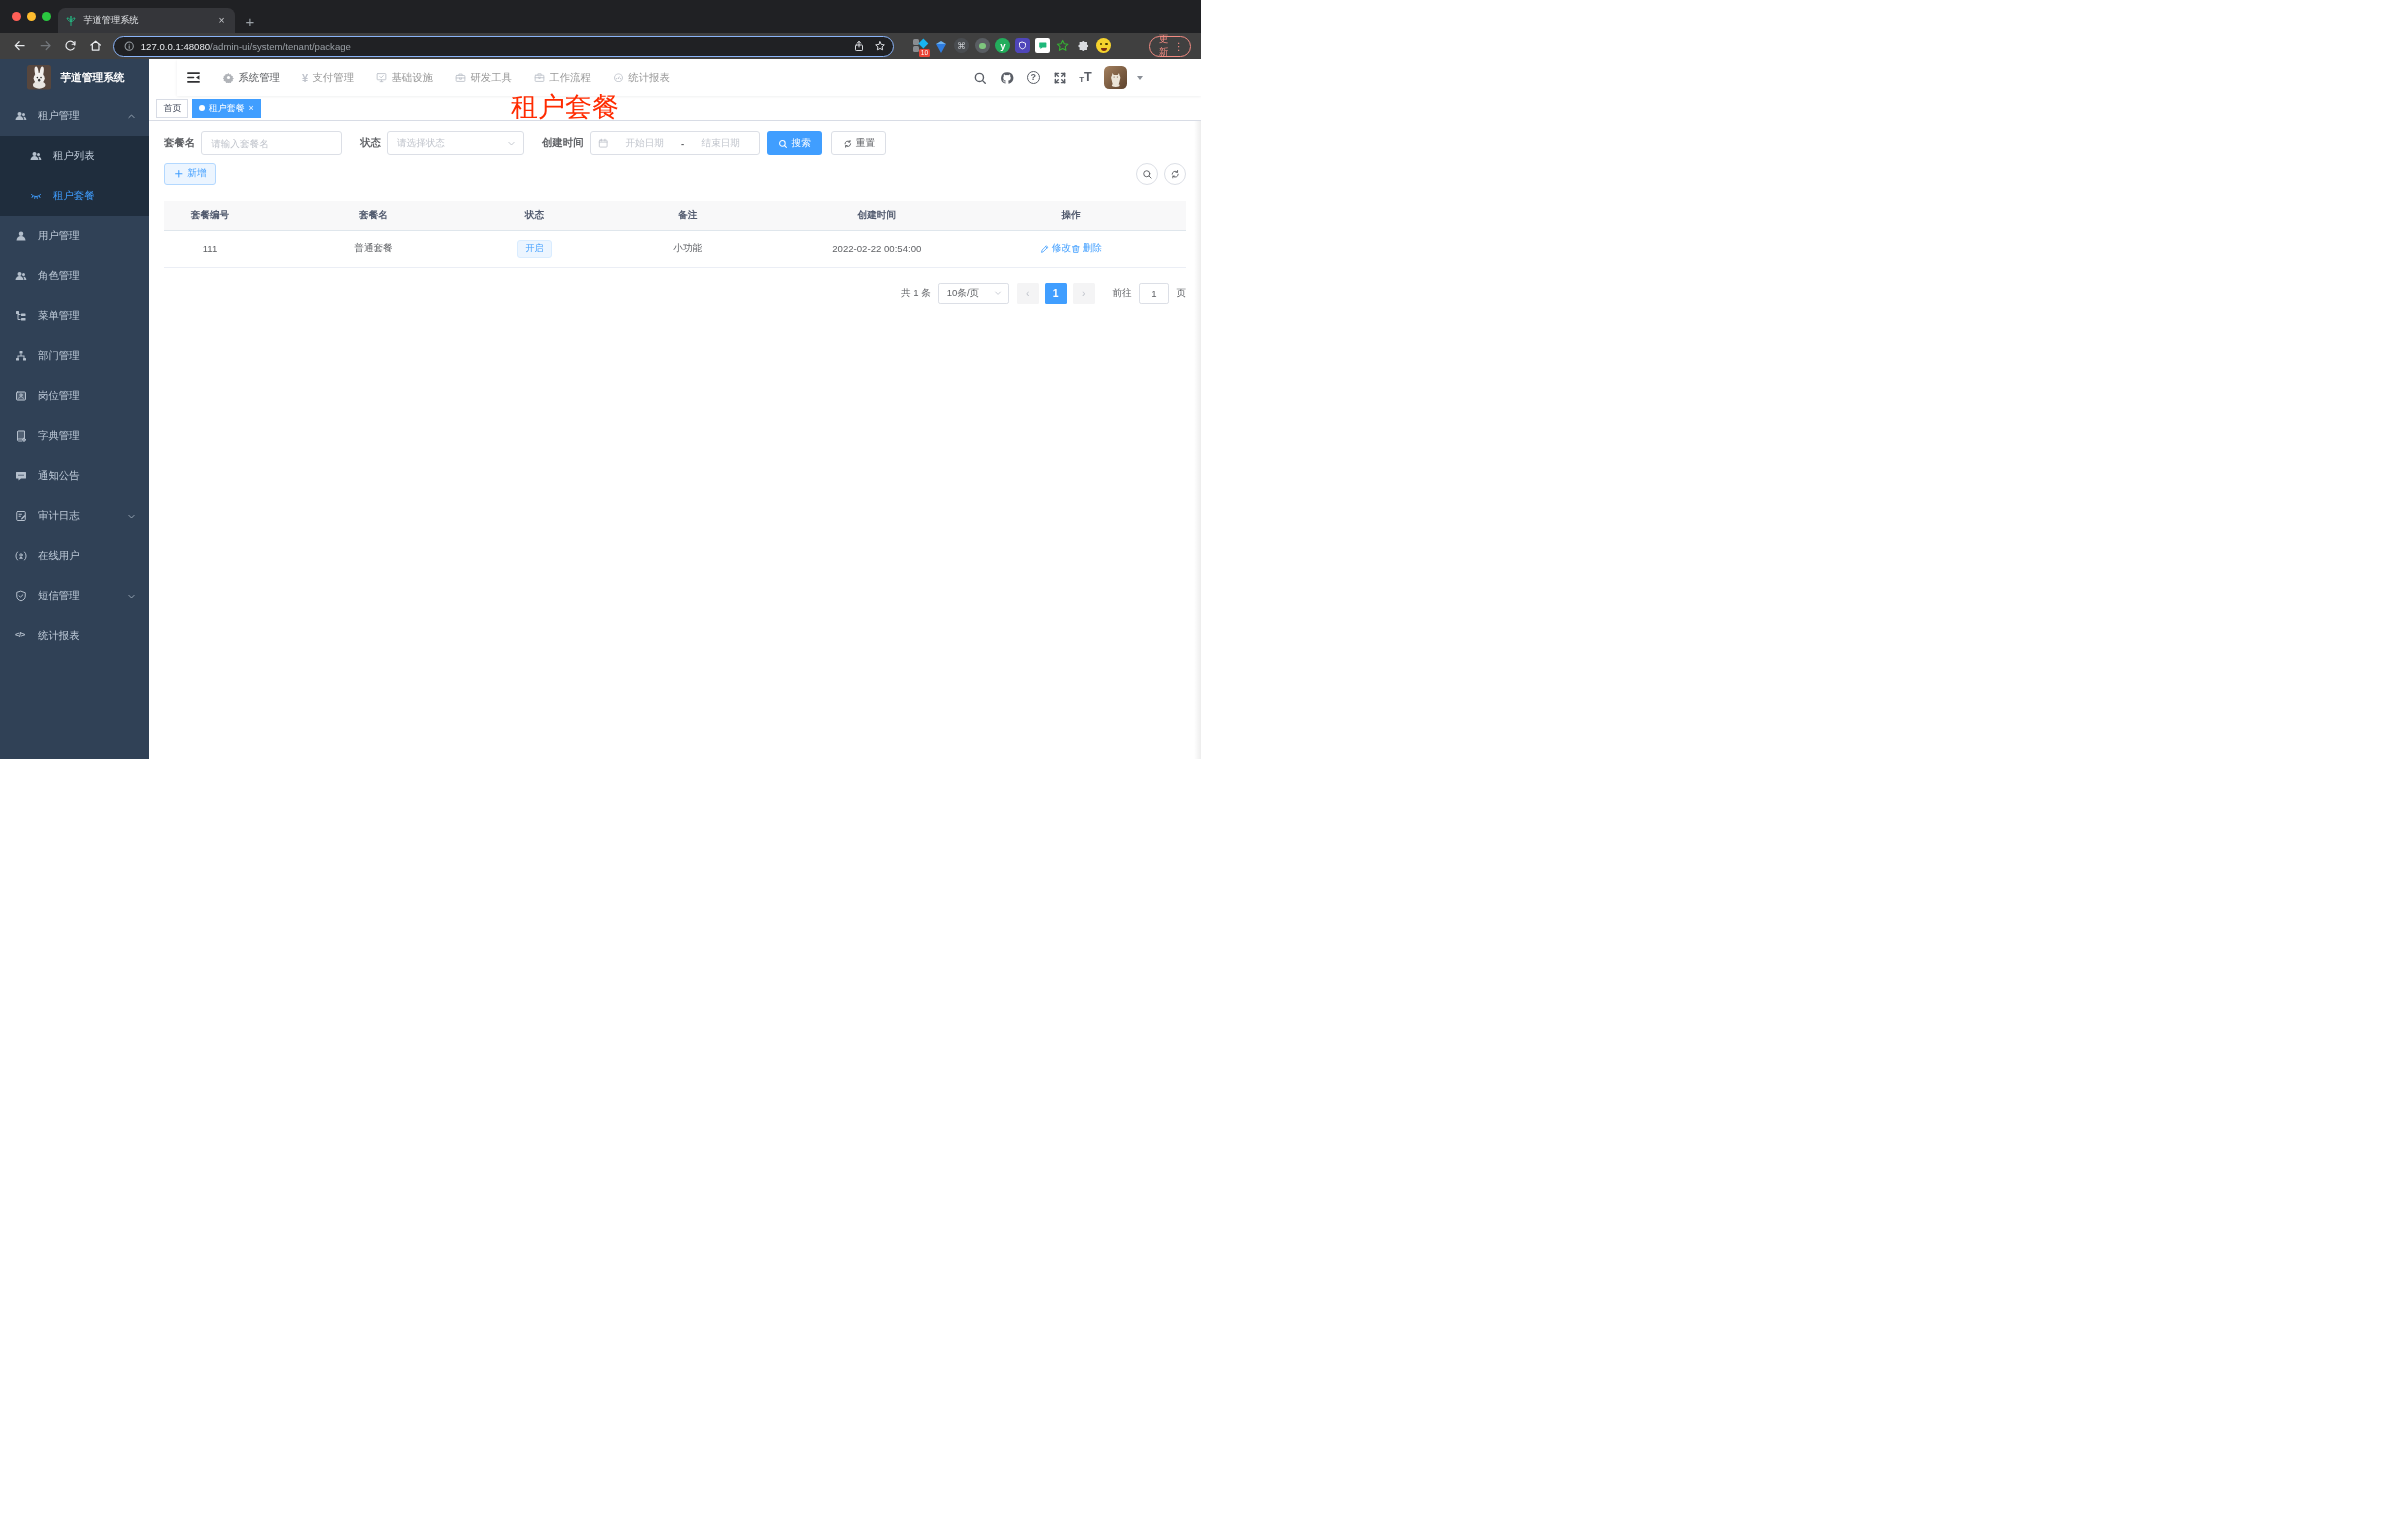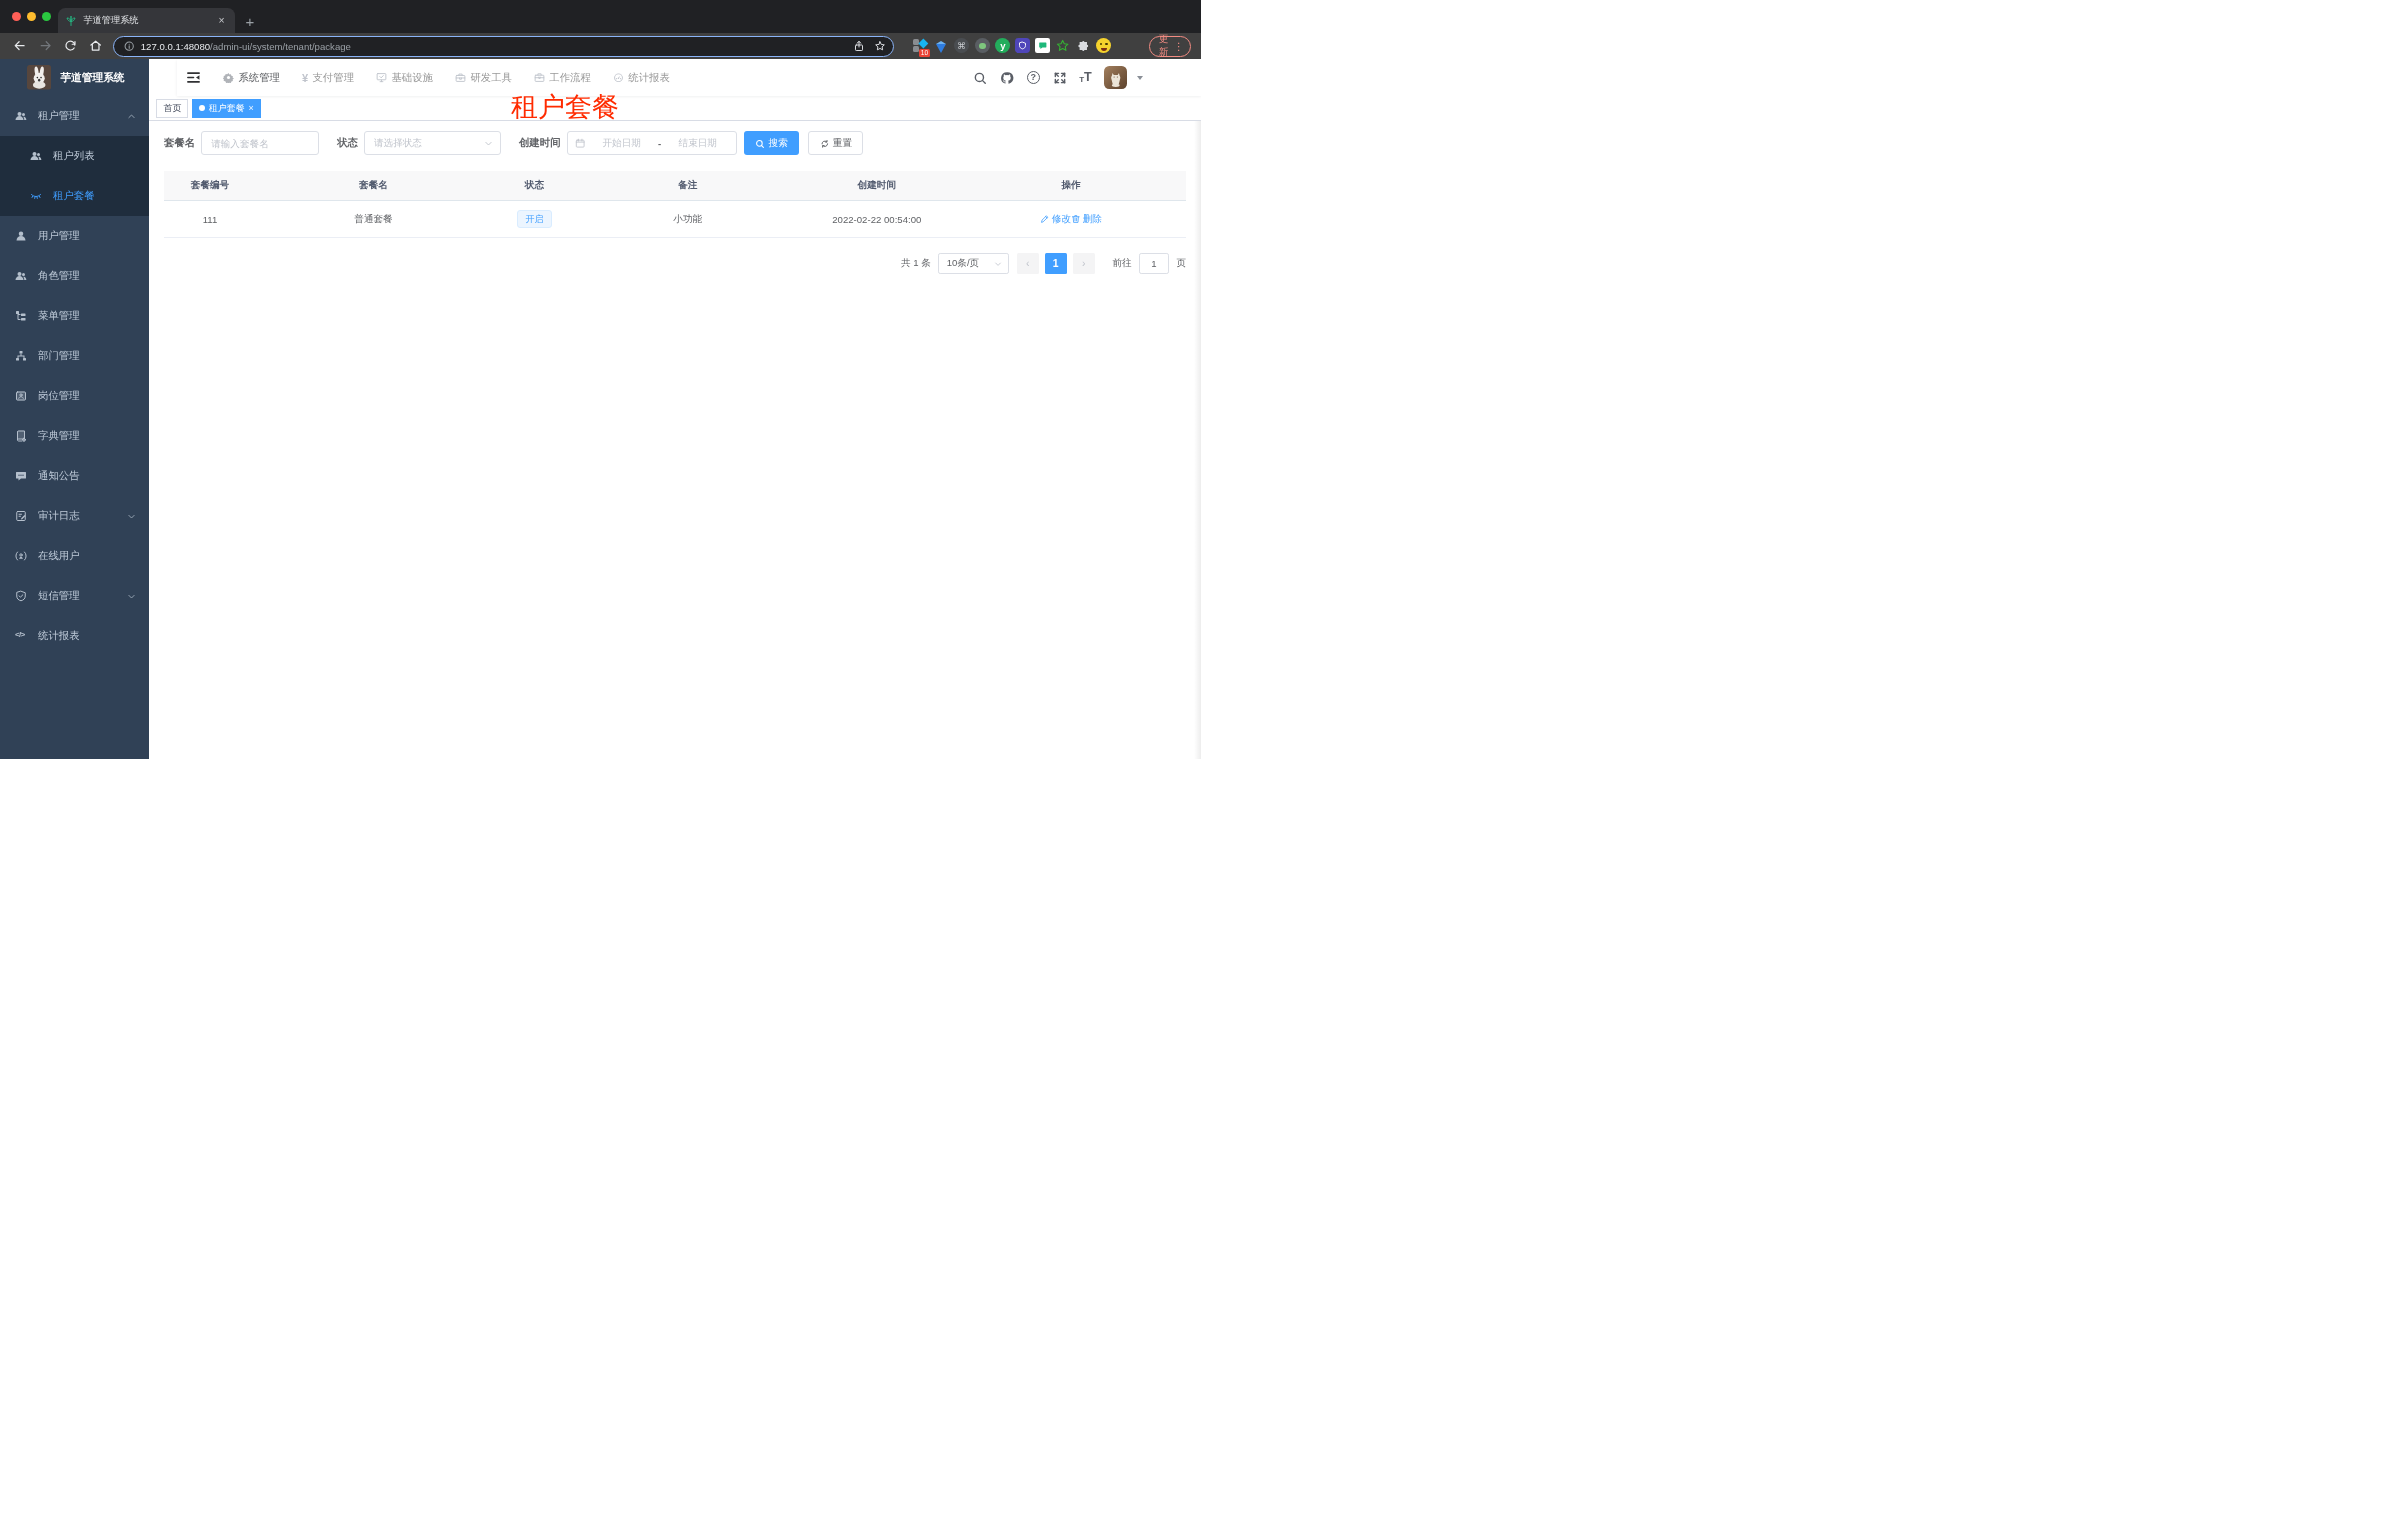--- a/index.html
+++ b/index.html
@@ -108,21 +108,21 @@
 
   .watermark { position:absolute; left:362px; top:34px; z-index:5; font-size:27px; color:#ff2b00;
     white-space:nowrap; line-height:1.05; }
 
   .content { flex:1; padding:10.4px 15px 0 15px; background:#fff; position:relative; }
 
   
   .filter { display:flex; align-items:center; }
   .flabel { font-size:10.4px; font-weight:bold; color:#606266; margin-right:6px; white-space:nowrap; }
   .gap24 { width:18px; flex:none; }
-  .inp { width:118px; height:24px; border:0.7px solid #dcdfe6; border-radius:3px; padding:0 9px; font-size:9.6px;
+  .inp { width:141px; height:24px; border:0.7px solid #dcdfe6; border-radius:3px; padding:0 9px; font-size:9.6px;
     color:#606266; outline:none; font-family:inherit; }
   .inp::placeholder { color:#c0c4cc; }
   .sel { width:137px; height:24px; border:0.7px solid #dcdfe6; border-radius:3px; padding:0 7.4px 0 9px;
     display:flex; align-items:center; justify-content:space-between; }
   .sel .ph { font-size:9.6px; color:#c0c4cc; }
   .sel .sarr { width:9px; height:9px; color:#c0c4cc; }
   .daterange { width:170px; height:24px; border:0.7px solid #dcdfe6; border-radius:3px; display:flex;
     align-items:center; padding:0 7.4px; gap:6px; }
   .daterange .cal { width:10.4px; height:10.4px; color:#c0c4cc; flex:none; }
   .daterange .dph { font-size:9.6px; color:#c0c4cc; flex:1; text-align:center; white-space:nowrap; }
@@ -545,20 +545,42 @@
           </div>
           <div class="btn plainw">
             <svg class="bic" viewBox="0 0 24 24" fill="none" stroke="currentColor" stroke-width="2.4">
                 <path d="M5 12a7 7 0 0 1 12-4.6M19 12a7 7 0 0 1-12 4.6"></path>
                 <path d="M17.5 3.5v4h-4M6.5 20.5v-4h4" fill="none"></path>
               </svg>
             <span>重置</span>
           </div>
         </div>
 
+        <div class="toolbar">
+          <div class="btn addplain">
+            <svg class="bic" viewBox="0 0 24 24" fill="none" stroke="currentColor" stroke-width="2.6">
+                <path d="M12 4v16M4 12h16"></path>
+              </svg>
+            <span>新增</span>
+          </div>
+          <div class="tool-right">
+            <div class="circle-btn">
+              <svg viewBox="0 0 24 24" fill="none" stroke="currentColor" stroke-width="2.2">
+                  <circle cx="11" cy="11" r="7"></circle>
+                  <path d="M16.5 16.5L21 21"></path>
+                </svg>
+            </div>
+            <div class="circle-btn">
+              <svg viewBox="0 0 24 24" fill="none" stroke="currentColor" stroke-width="2.2">
+                  <path d="M5 12a7 7 0 0 1 12-4.6M19 12a7 7 0 0 1-12 4.6"></path>
+                  <path d="M17.5 3.5v4h-4M6.5 20.5v-4h4" fill="none"></path>
+                </svg>
+            </div>
+          </div>
+        </div>
 
         <div class="table">
           <div class="thead">
             <div class="td c1">套餐编号</div>
             <div class="td c2">套餐名</div>
             <div class="td c3">状态</div>
             <div class="td c4">备注</div>
             <div class="td c5">创建时间</div>
             <div class="td c6">操作</div>
           </div>

